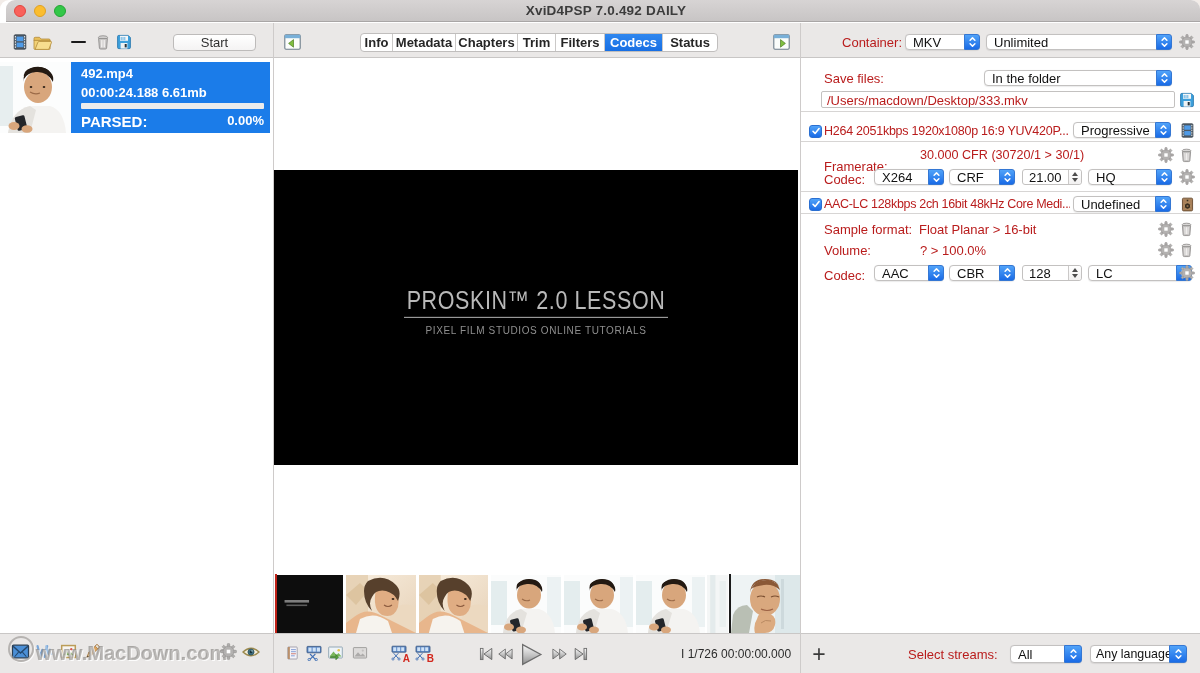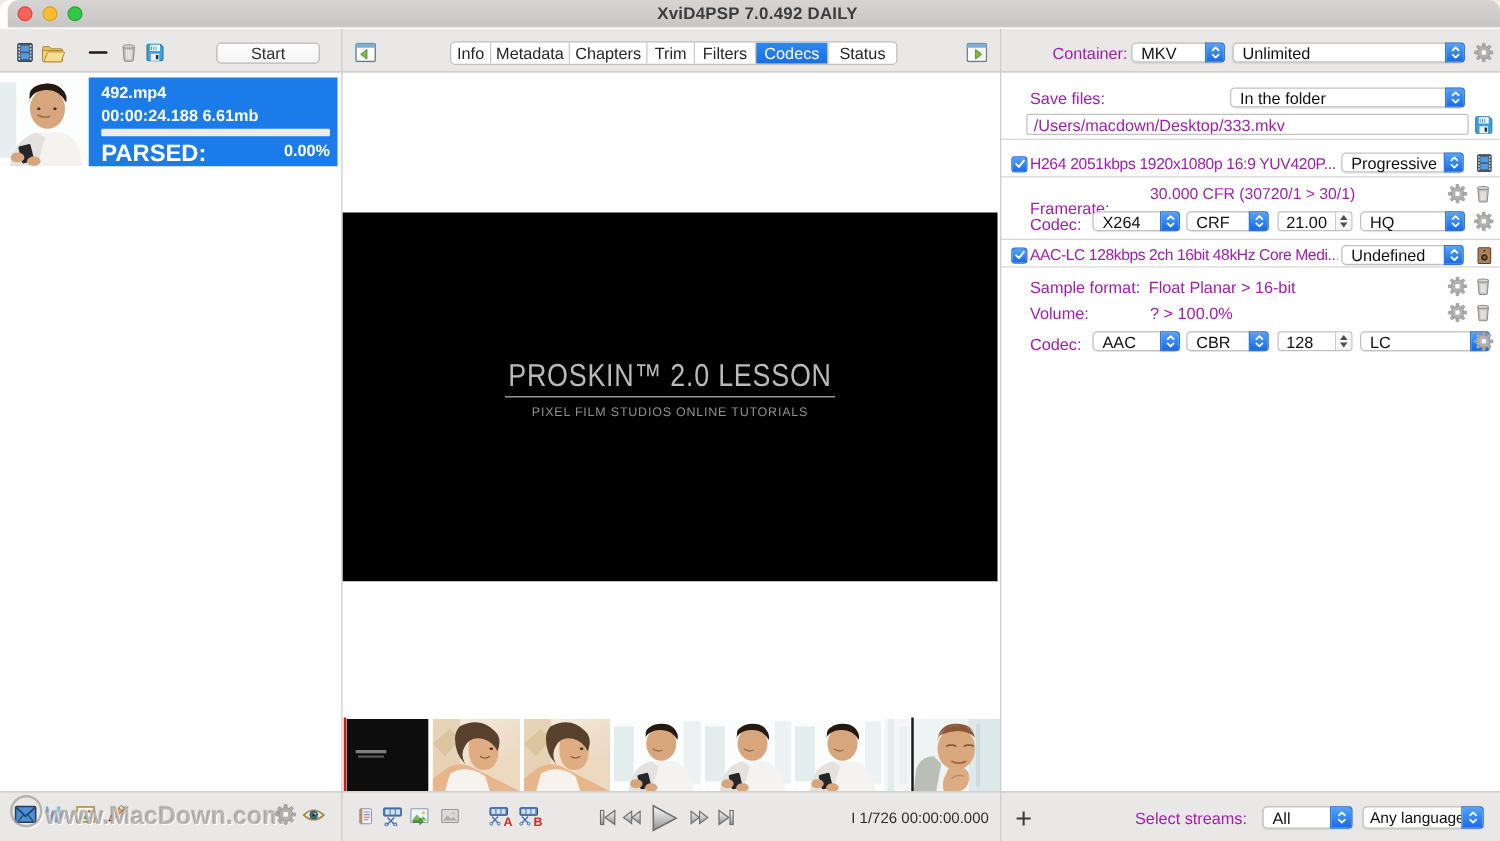--- a/index.html
+++ b/index.html
@@ -16,21 +16,21 @@
   .title-text{position:absolute;left:0;top:0;width:100%;height:22px;line-height:22px;text-align:center;
               font-size:13.5px;letter-spacing:.2px;color:#3c3c3c;font-weight:700;}
   
   .toolbar{position:absolute;left:0;top:23px;width:1200px;height:35px;background:#eae8e7;border-bottom:1px solid #c8c6c5;}
   .vdiv{position:absolute;top:23px;bottom:0;width:1px;background:#cecbca;z-index:30;}
   .vdiv.d1{left:273px;}
   .vdiv.d2{left:800px;}
   .start-btn{position:absolute;left:173px;width:83px;height:17px;background:linear-gradient(#ffffff,#f4f3f3);
              border:1px solid #bdbbba;border-radius:4px;font-size:13px;color:#303030;display:flex;align-items:center;justify-content:center;}
   
-  .tabs{position:absolute;left:360px;height:19px;display:flex;background:#ffffff;border:1px solid #c0bebd;border-radius:4px;overflow:hidden;}
+  .tabs{position:absolute;left:360px;height:19px;display:flex;background:#ffffff;border:1px solid #c0bebd;border-radius:4px;overflow:hidden;font-weight:bold;}
   .tab{height:100%;display:flex;align-items:center;justify-content:center;font-size:13px;color:#262626;border-right:1px solid #cbc9c8;}
   .tab:last-child{border-right:none;}
   .tab.active{background:linear-gradient(#2f87ef,#176fe4);color:#ffffff;}
   
   .dd{position:absolute;background:#ffffff;border:1px solid #c3c1c0;border-radius:4px;display:flex;align-items:center;
       font-size:13px;color:#111111;box-shadow:0 .5px 1px rgba(0,0,0,.08);}
   .dd .txt{flex:1;padding:0 4px 0 7px;white-space:nowrap;overflow:hidden;}
   .dd .cap{width:16px;align-self:stretch;background:linear-gradient(#51a3f9,#1a6be6);border-radius:0 3px 3px 0;
            display:flex;align-items:center;justify-content:center;margin:-1px -1px -1px 0;border:0.5px solid #3477d4;}
   .dd .cap svg{width:9px;height:12px;}
@@ -38,32 +38,32 @@
   .stepper{position:absolute;background:#fff;border:1px solid #c3c1c0;border-radius:3px;display:flex;font-size:13px;color:#111;}
   .stepper .sval{flex:1;padding:0 4px 0 6px;display:flex;align-items:center;white-space:nowrap;overflow:hidden;}
   .stepper .sarr{width:13px;border-left:1px solid #cbc9c8;display:flex;flex-direction:column;align-items:center;justify-content:center;gap:2px;background:linear-gradient(#ffffff,#f2f1f1);border-radius:0 3px 3px 0;}
   .stepper .sarr .up{width:0;height:0;border-left:3.5px solid transparent;border-right:3.5px solid transparent;border-bottom:4.5px solid #4c4c4c;}
   .stepper .sarr .dn{width:0;height:0;border-left:3.5px solid transparent;border-right:3.5px solid transparent;border-top:4.5px solid #4c4c4c;}
   
   .cbx{position:absolute;width:13px;height:13px;border-radius:3px;background:linear-gradient(#51a3f9,#1a6be6);
        border:0.5px solid #2a6fd2;display:flex;align-items:center;justify-content:center;}
   .cbx svg{width:10px;height:10px;}
   
-  .t{position:absolute;font-size:13px;color:#a21caf;white-space:nowrap;}
+  .t{position:absolute;font-size:13px;color:#b91c1c;white-space:nowrap;}
   .icon{position:absolute;}
   .hsep{position:absolute;left:800px;width:400px;height:1px;background:#d7d5d4;}
   
   .pane-left{position:absolute;left:0;top:59px;width:273px;bottom:40px;background:#ffffff;}
   .file-item{position:absolute;left:0;top:3px;width:270px;height:71px;}
   .file-thumb{position:absolute;left:0;top:0;width:71px;height:71px;overflow:hidden;}
   .file-sel{position:absolute;left:71px;top:0;width:199px;height:71px;background:#1b7ce9;color:#ffffff;}
   .file-sel .fname{position:absolute;left:10px;top:4px;font-size:13px;font-weight:700;}
   .file-sel .fmeta{position:absolute;left:10px;top:23px;font-size:13px;font-weight:700;}
   .file-sel .fbar{position:absolute;left:10px;top:41px;width:183px;height:6px;background:#ececec;border-radius:1px;}
-  .file-sel .flab{position:absolute;left:10px;top:51px;font-size:19px;font-weight:700;}
+  .file-sel .flab{position:absolute;left:10px;top:51px;font-size:15px;font-weight:700;}
   .file-sel .fval{position:absolute;right:6px;top:51px;font-size:13px;font-weight:700;}
   
   .pane-center{position:absolute;left:274px;top:59px;width:526px;bottom:40px;background:#ffffff;}
   .screen{position:absolute;left:0;top:111px;width:524px;height:295px;background:#000000;}
   .screen .ptitle{position:absolute;left:0;top:121px;width:100%;text-align:center;color:#b9b9b9;font-size:21.5px;letter-spacing:0.6px;font-weight:400;}
   .screen .ptitle span{display:inline-block;transform:scaleY(1.18);transform-origin:50% 100%;}
   .screen .ptitle span{border-bottom:1.3px solid #989898;padding:0 3px 1px 3px;}
   .screen .psub{position:absolute;left:0;top:154.5px;width:100%;text-align:center;color:#8f8f8f;font-size:10px;letter-spacing:0.62px;}
   
   .strip{position:absolute;left:0;top:515px;width:526px;height:59px;background:#ffffff;}

